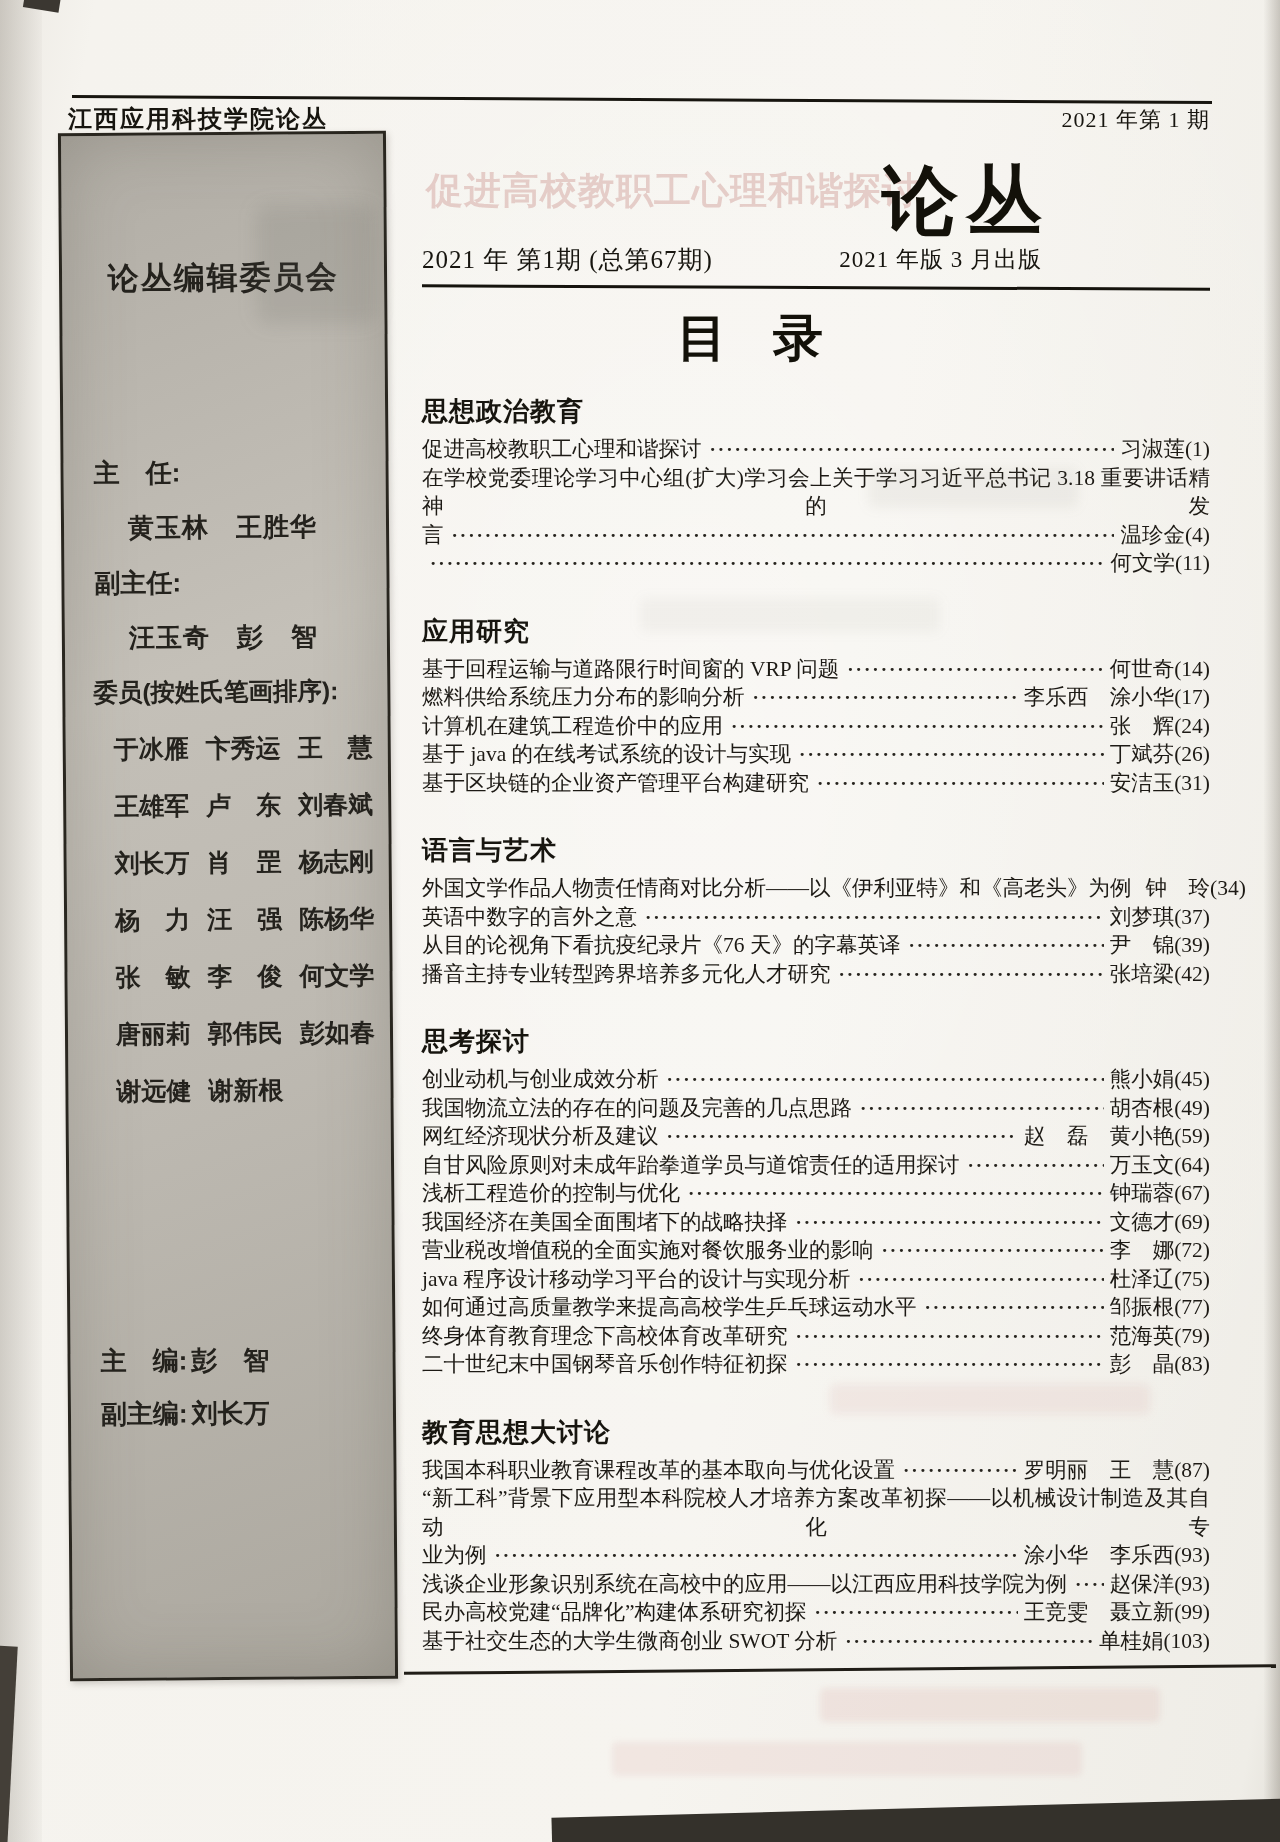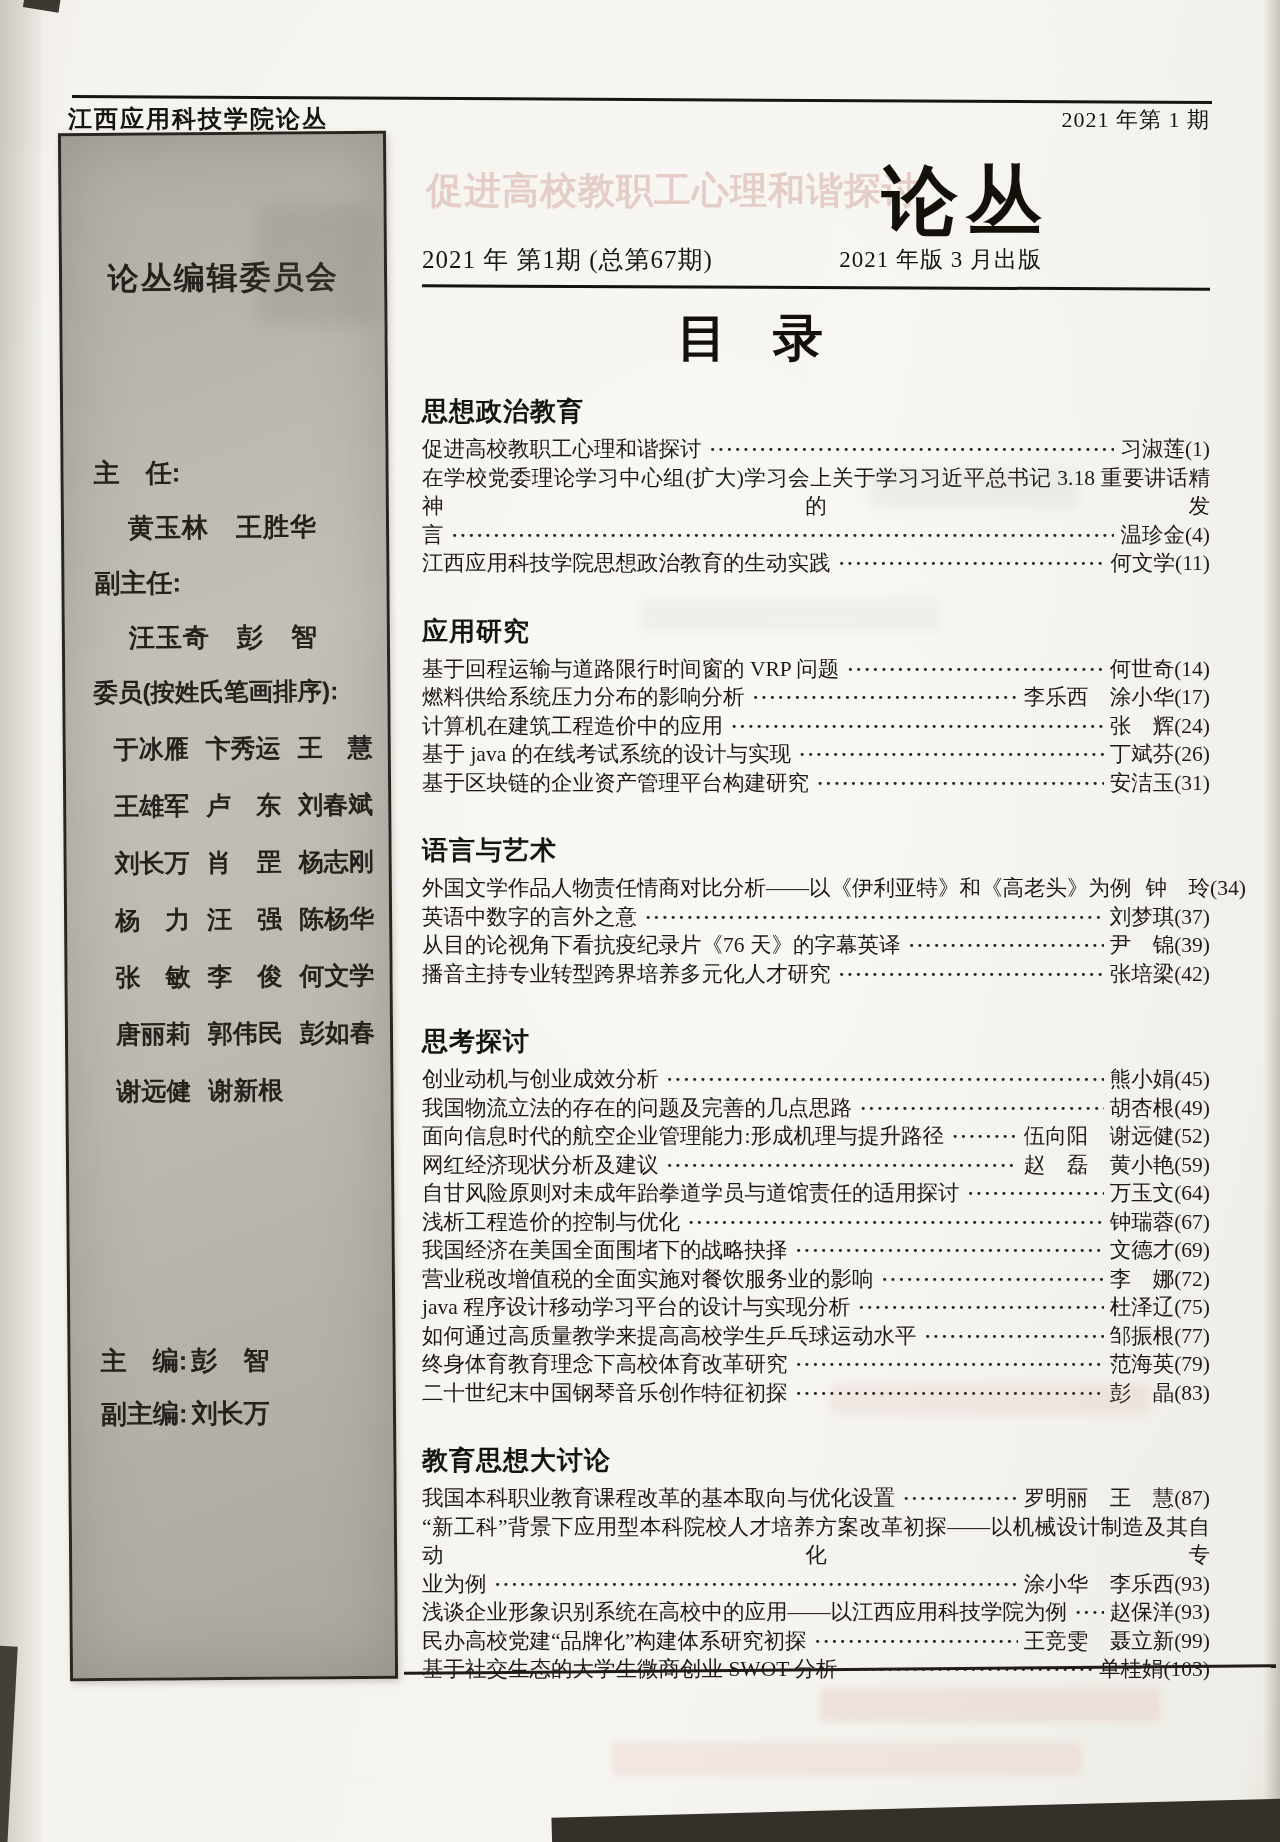--- a/index.html
+++ b/index.html
@@ -173,21 +173,20 @@
           <div class="toc-line">
             <span class="t cont">在学校党委理论学习中心组(扩大)学习会上关于学习习近平总书记 3.18 重要讲话精神的发</span>
           </div>
           <div class="toc-line">
             <span class="t">言</span>
             <span class="leader"></span>
             <span class="auth">温珍金</span>
             <span class="pg">(4)</span>
           </div>
           <div class="toc-line">
-            <span class="t">江西应用科技学院思想政治教育的生动实践</span>
             <span class="leader"></span>
             <span class="auth">何文学</span>
             <span class="pg">(11)</span>
           </div>
         </section>
         <section class="toc-section">
           <h3 class="toc-heading">应用研究</h3>
           <div class="toc-line">
             <span class="t">基于回程运输与道路限行时间窗的 VRP 问题</span>
             <span class="leader"></span>
@@ -252,26 +251,20 @@
             <span class="t">创业动机与创业成效分析</span>
             <span class="leader"></span>
             <span class="auth">熊小娟</span>
             <span class="pg">(45)</span>
           </div>
           <div class="toc-line">
             <span class="t">我国物流立法的存在的问题及完善的几点思路</span>
             <span class="leader"></span>
             <span class="auth">胡杏根</span>
             <span class="pg">(49)</span>
-          </div>
-          <div class="toc-line">
-            <span class="t">面向信息时代的航空企业管理能力:形成机理与提升路径</span>
-            <span class="leader"></span>
-            <span class="auth">伍向阳　谢远健</span>
-            <span class="pg">(52)</span>
           </div>
           <div class="toc-line">
             <span class="t">网红经济现状分析及建议</span>
             <span class="leader"></span>
             <span class="auth">赵　磊　黄小艳</span>
             <span class="pg">(59)</span>
           </div>
           <div class="toc-line">
             <span class="t">自甘风险原则对未成年跆拳道学员与道馆责任的适用探讨</span>
             <span class="leader"></span>

